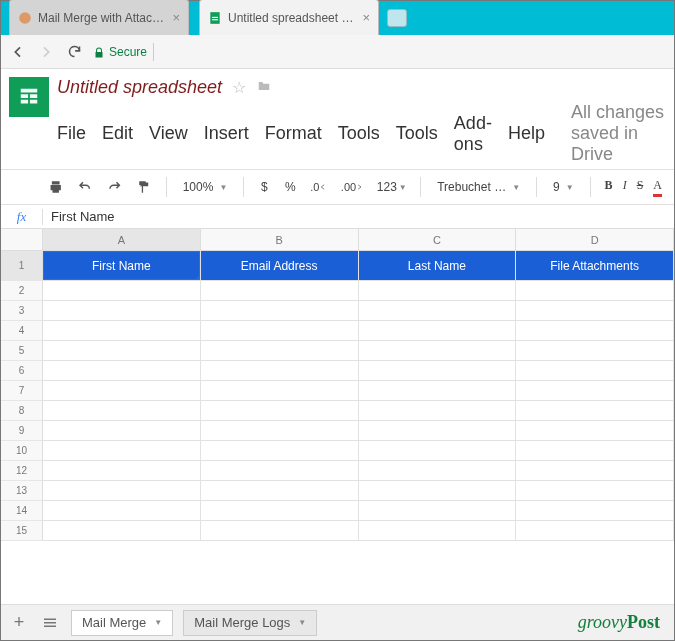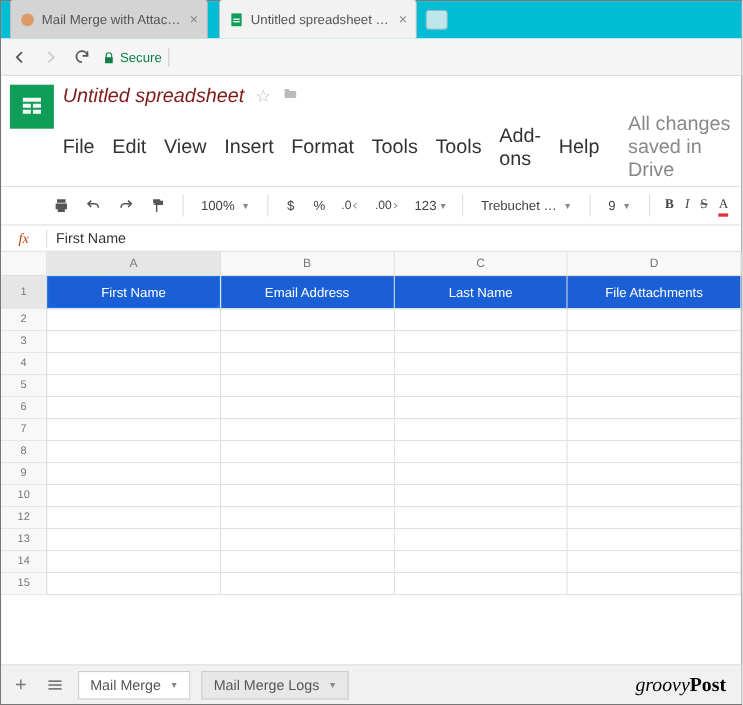--- a/index.html
+++ b/index.html
@@ -40,21 +40,21 @@
   .tbtn{padding:4px;display:flex;align-items:center;justify-content:center;min-width:20px;}
   .tsep{width:1px;height:20px;background:#ddd;margin:0 4px;}
   .zoom,.font,.fontsize{display:flex;align-items:center;gap:4px;padding:0 6px;}
   .dd{font-size:8px;color:#888;margin-left:2px;}
   .font .fname{max-width:70px;overflow:hidden;text-overflow:ellipsis;white-space:nowrap;}
   .boldset{display:flex;gap:10px;padding:0 4px;}
   .boldset span{font-family:"Times New Roman",serif;}
 
   
   .fxbar{height:24px;border-bottom:1px solid #ddd;display:flex;align-items:center;font-size:13px;}
-  .fxlabel{width:42px;text-align:center;color:#c2410c;font-style:italic;font-family:serif;border-right:1px solid #ddd;}
+  .fxlabel{width:42px;text-align:center;color:#3b82f6;font-style:italic;font-family:serif;border-right:1px solid #ddd;}
   .fxval{padding-left:8px;color:#333;}
   .col-headers{display:flex;height:22px;}
   .corner{width:42px;height:22px;background:#f8f8f8;border-right:1px solid #ddd;border-bottom:1px solid #ddd;}
   .ch{flex:1;text-align:center;font-size:11px;color:#777;background:#f8f8f8;border-right:1px solid #ddd;border-bottom:1px solid #ddd;line-height:22px;}
   .ch.sel{background:#e6e6e6;}
   .rows-area{display:flex;flex-direction:column;flex:1;overflow:hidden;}
   .g-main{display:flex;flex-direction:column;flex:1;}
   .g-row{display:flex;height:20px;}
   .g-row.header-row{height:30px;}
   .rn{width:42px;text-align:center;font-size:10px;color:#777;background:#f8f8f8;border-right:1px solid #ddd;border-bottom:1px solid #e6e6e6;line-height:20px;}
@@ -63,21 +63,21 @@
   .cell{flex:1;border-right:1px solid #e2e2e2;border-bottom:1px solid #e2e2e2;font-size:12px;line-height:20px;padding:0 4px;overflow:hidden;}
   .hdr-cell{background:#1a5fd6;color:#fff;text-align:center;line-height:30px;font-size:12px;}
   .active-cell{position:relative;}
   .active-cell::after{content:'';position:absolute;inset:-1px;border:2px solid #1a73e8;pointer-events:none;}
   .active-cell::before{content:'';position:absolute;right:-3px;bottom:-3px;width:6px;height:6px;background:#1a73e8;}
 
   
   .sheet-bar{height:36px;background:#f1f1f1;border-top:1px solid #ddd;display:flex;align-items:center;padding:0 8px;gap:10px;font-size:13px;color:#555;}
   .sheet-tab{background:#fff;border:1px solid #ccc;height:26px;display:flex;align-items:center;padding:2px 10px;gap:6px;}
   .sheet-tab.inactive{background:#e8e8e8;}
-  .watermark{margin-left:auto;margin-right:6px;font-family:Georgia,serif;font-size:18px;color:#000000;font-style:italic;}
+  .watermark{margin-left:auto;margin-right:6px;font-family:Georgia,serif;font-size:18px;color:#15803d;font-style:italic;}
   .watermark b{font-weight:bold;font-style:normal;}
 </style>
 </head>
 <body>
 <div class="wrap">
 
 <div class="browser-tabs">
   <div class="tab inactive">
     <span class="ico">
       <svg width="14" height="14" viewBox="0 0 24 24">

